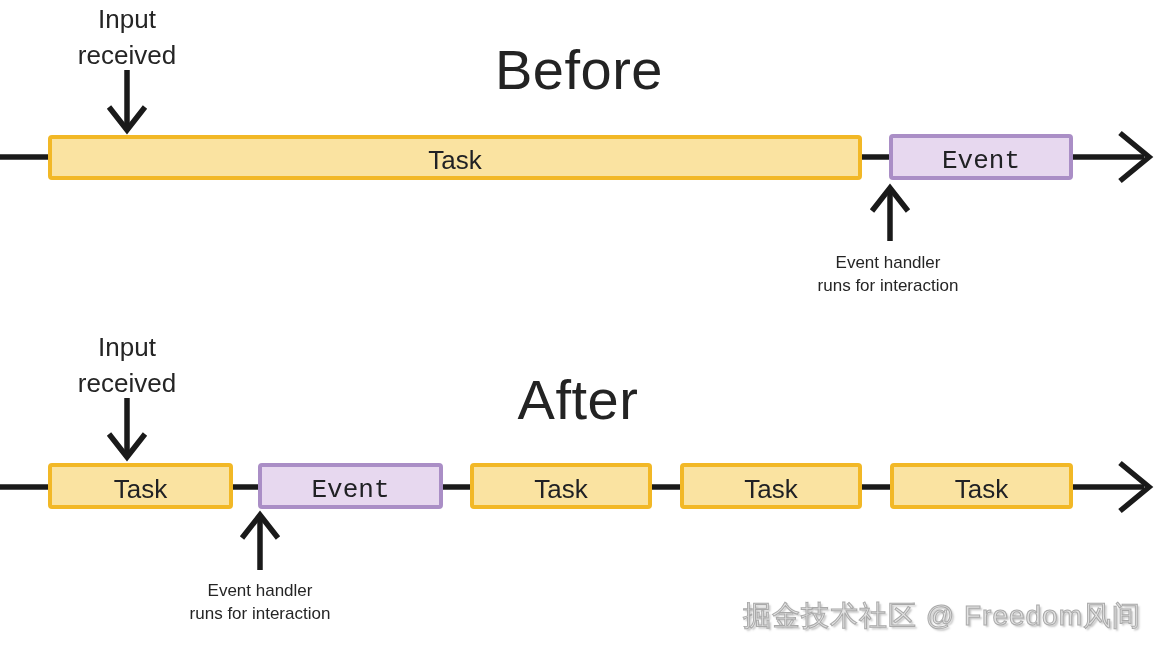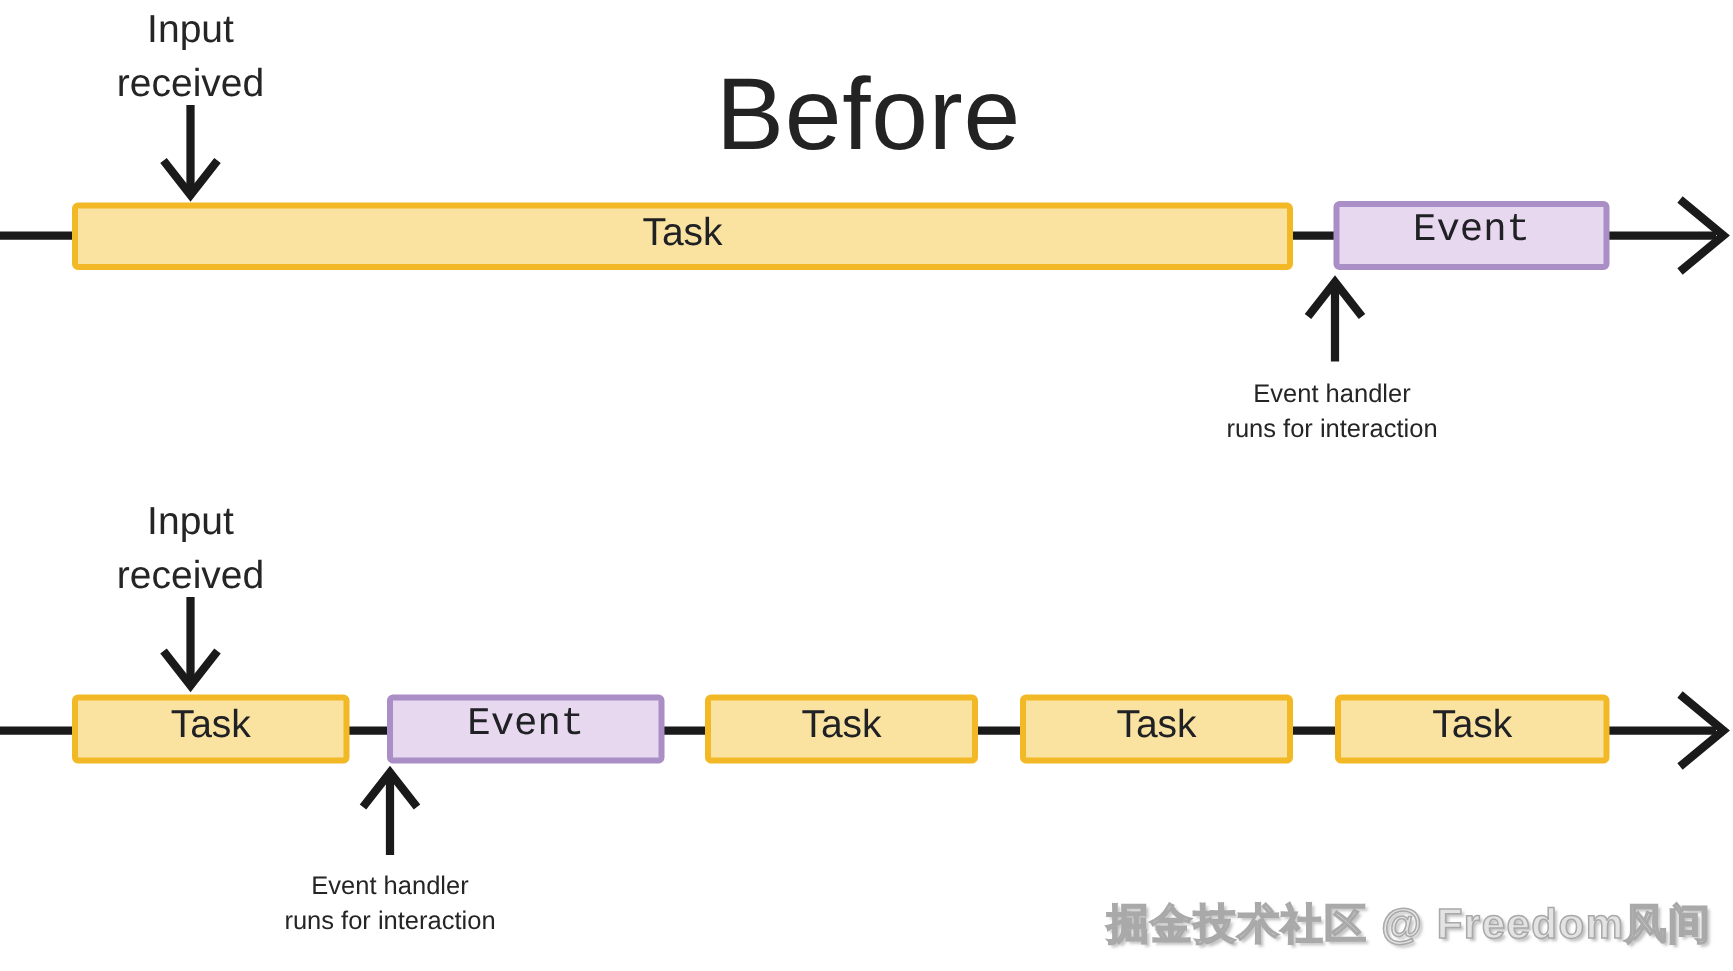--- a/index.html
+++ b/index.html
@@ -22,61 +22,61 @@
     stroke-width: 5.5;
     fill: none;
     stroke-linejoin: miter;
   }
   .bar {
     position: absolute;
     z-index: 1;
     box-sizing: border-box;
     border-radius: 4px;
     display: flex;
-    align-items: flex-start;
+    align-items: flex-end;
     justify-content: center;
     font-size: 26px;
     color: var(--text, #202124);
   }
   .bar.task {
     background: var(--task-fill, #fae3a1);
     border: 4px solid var(--task-border, #f2b826);
   }
   .bar.event {
     background: var(--event-fill, #e7d8ef);
     border: 4px solid var(--event-border, #aa8ec6);
     font-family: Liberation Mono, monospace;
   }
   .title {
     position: absolute;
     z-index: 2;
     width: 320px;
     text-align: center;
-    font-size: 68px;
+    font-size: 56px;
     line-height: 1;
     letter-spacing: 0.5px;
     color: #232323;
   }
   .note {
     position: absolute;
     z-index: 2;
     width: 300px;
     text-align: center;
     font-size: 17px;
     line-height: 1.38;
     white-space: pre-line;
     color: #252525;
   }
   #watermark {
     position: absolute;
     z-index: 3;
     right: 14px;
     bottom: 12px;
     font-size: 28px;
-    font-weight: bold;
+    font-weight: normal;
     letter-spacing: 1px;
     color: #e3e3e3;
     -webkit-text-stroke: 1px #a9a9a9;
     text-shadow: 2px 2px 2px rgba(120,120,120,0.45);
   }
 </style>
 </head>
 <body>
 
 <div id="canvas">
@@ -123,20 +123,21 @@
     <span>Task</span>
   </div>
 
   <div class="bar event" style="left:889px; top:134px; width:184px; height:46px;">
     <span>Event</span>
   </div>
 
   <div class="note" style="left:738px; top:251px;">Event handler
 runs for interaction</div>
 
+  <div class="title" style="left:418px; top:372px;">After</div>
 
   <div class="note" style="left:-23px; top:330px; font-size:26px;">Input
 received</div>
 
   <div class="bar task" style="left:48px; top:463px; width:185px; height:46px;">
     <span>Task</span>
   </div>
 
   <div class="bar event" style="left:258px; top:463px; width:185px; height:46px;">
     <span>Event</span>

